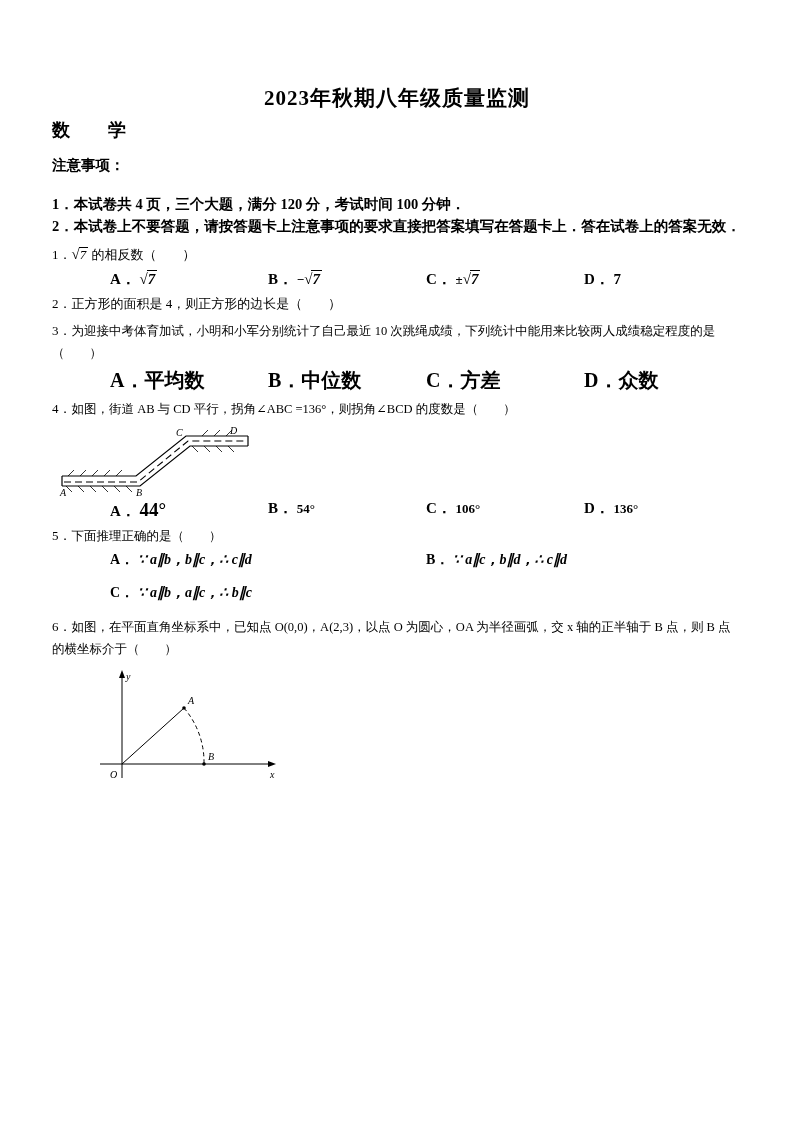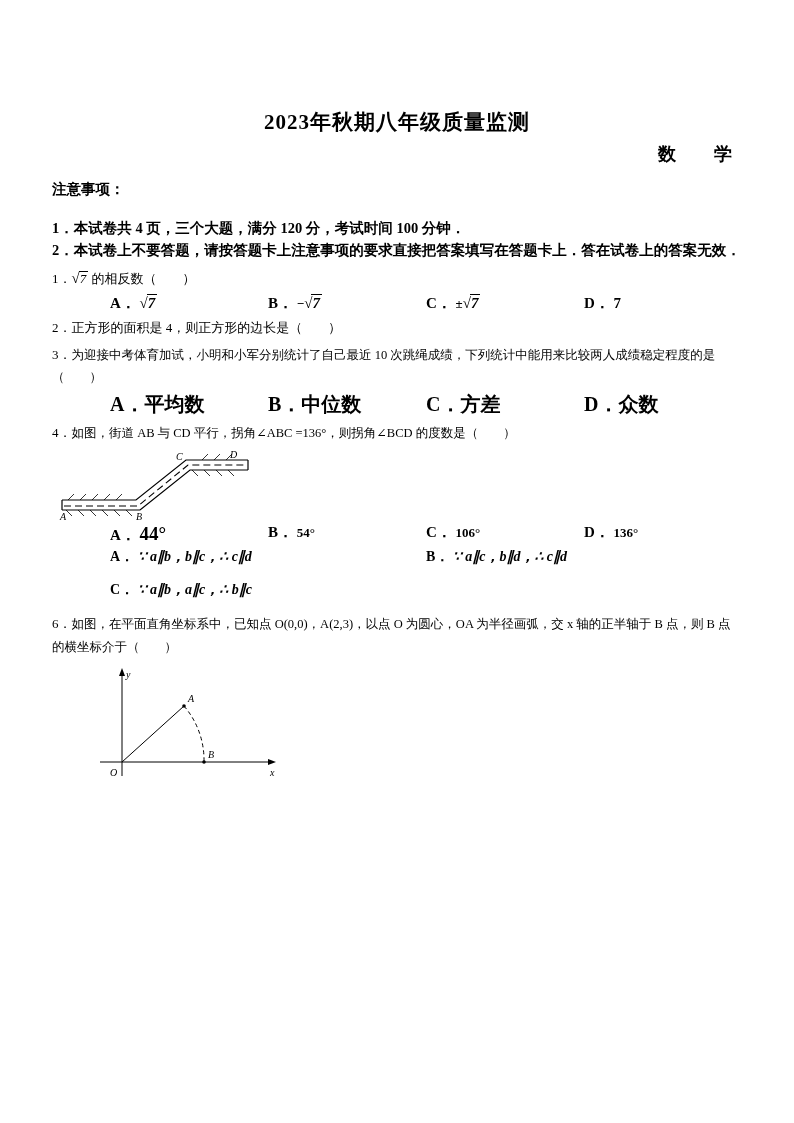--- a/index.html
+++ b/index.html
@@ -11,32 +11,32 @@
     width: 794px;
     height: 1123px;
     font-family: "Liberation Serif", "DejaVu Serif", serif;
     color: #000000;
     position: relative;
   }
   .page {
     width: 794px;
     height: 1123px;
     box-sizing: border-box;
-    padding: 80px 52px 40px 52px;
+    padding: 56px 52px 40px 52px;
     position: relative;
   }
   .title {
     text-align: center;
     font-size: 21px;
     font-weight: bold;
     letter-spacing: 1px;
     margin: 28px 0 6px 0;
   }
   .subject {
-    text-align: right;
+    text-align: left;
     font-size: 18px;
     font-weight: bold;
     letter-spacing: 10px;
     margin: 2px 0 14px 0;
   }
   .notice-title {
     font-size: 14.5px;
     font-weight: bold;
     margin: 6px 0 18px 0;
   }
@@ -186,20 +186,23 @@
       <text x="178" y="10" font-size="10" font-style="italic" font-family="Liberation Serif, serif">D</text>
     </svg>
   </div>
   <div class="opts four">
     <div class="opt"><span class="lab">A．</span>&nbsp;<span style="font-size:19px">44°</span></div>
     <div class="opt"><span class="lab">B．</span>&nbsp;<span style="font-size:13px">54°</span></div>
     <div class="opt"><span class="lab">C．</span>&nbsp;<span style="font-size:13px">106°</span></div>
     <div class="opt"><span class="lab">D．</span>&nbsp;<span style="font-size:13px">136°</span></div>
   </div>
 
+  <div class="q-stem">
+    <span class="num">5．</span><span class="small">下面推理正确的是（　　）</span>
+  </div>
   <div class="opts two">
     <div class="opt"><span class="lab">A．</span>&nbsp;<span class="ital">∵ a∥b，b∥c，∴ c∥d</span></div>
     <div class="opt"><span class="lab">B．</span>&nbsp;<span class="ital">∵ a∥c，b∥d，∴ c∥d</span></div>
   </div>
   <div class="opts two" style="margin-top:15px">
     <div class="opt"><span class="lab">C．</span>&nbsp;<span class="ital">∵ a∥b，a∥c，∴ b∥c</span></div>
   </div>
 
   <div class="q-stem" style="margin-top:14px">
     <span class="num">6．</span><span class="small">如图，在平面直角坐标系中，已知点 O(0,0)，A(2,3)，以点 O 为圆心，OA 为半径画弧，交 x 轴的正半轴于 B 点，则 B 点的横坐标介于（　　）</span>

